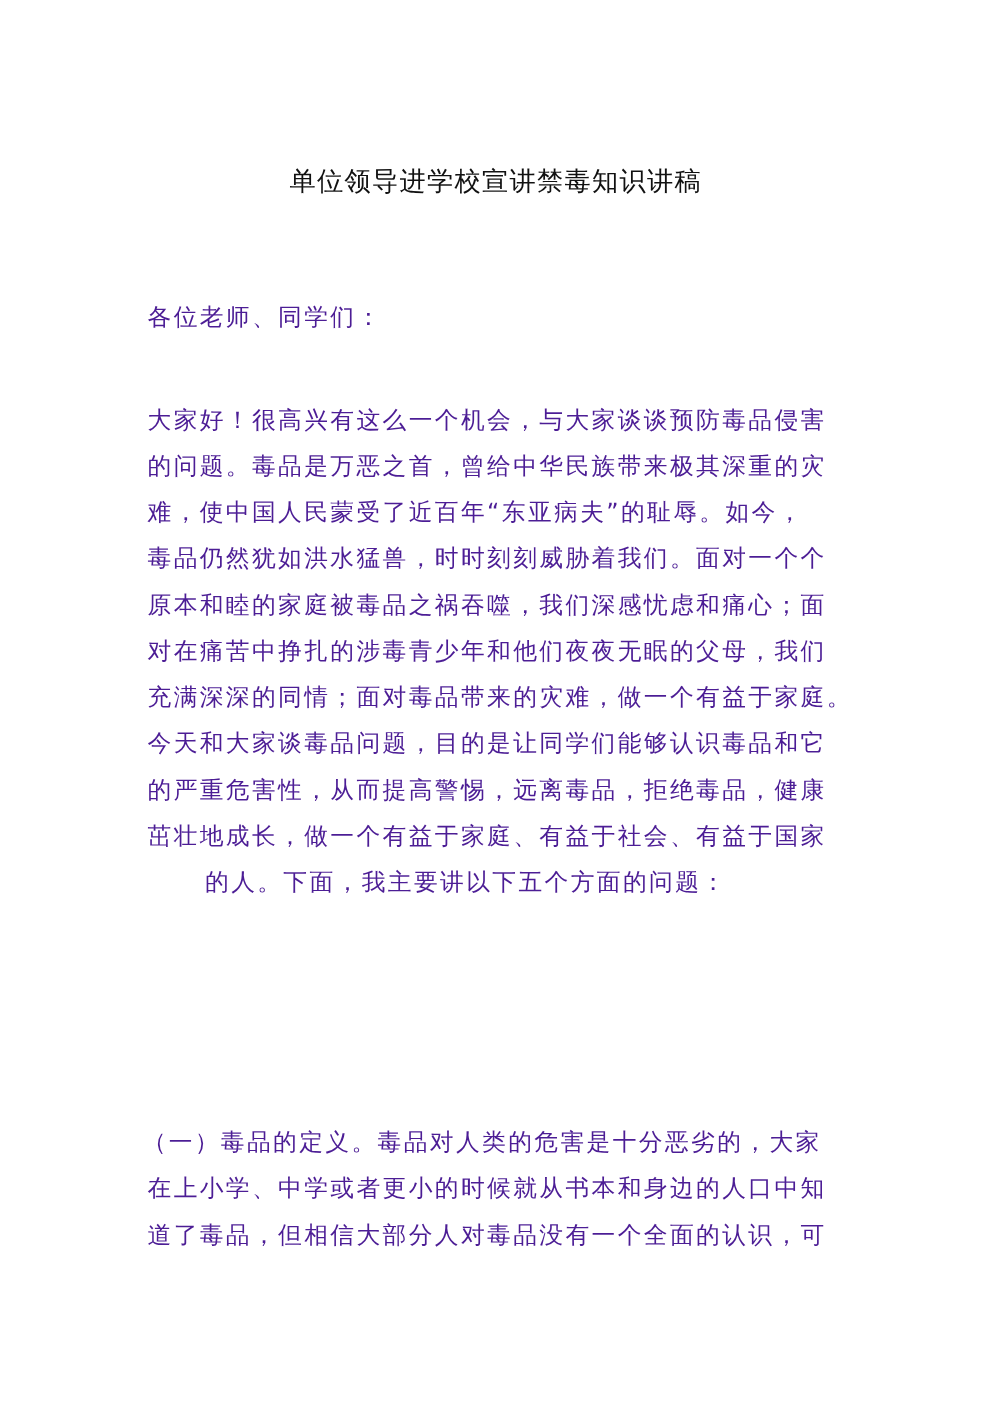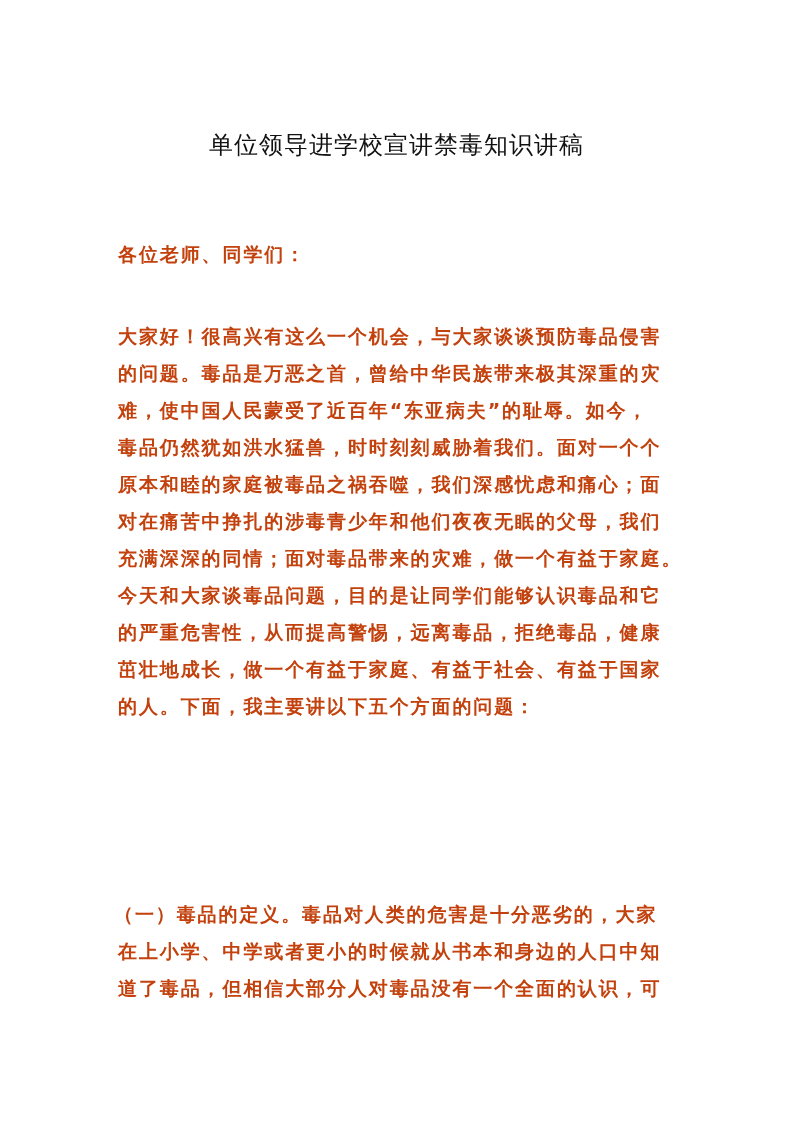--- a/index.html
+++ b/index.html
@@ -1,22 +1,22 @@
 <!DOCTYPE html>
 <html><head>
 <meta charset="utf-8">
 <style>
   html, body { margin: 0; padding: 0; background: #ffffff; }
   body { width: 793px; height: 1122px; position: relative; overflow: hidden;
          font-family: "DejaVu Sans", sans-serif; color: #1a1a1a; }
   .page { position: absolute; left: 0; top: 0; width: 793px; height: 1122px; background: #fff; }
   .title { position: absolute; left: 0; width: 793px; top: 130px; text-align: center;
-           font-size: 24px; line-height: 30px; letter-spacing: 1px; color: #111; }
+           font-size: 21px; line-height: 30px; letter-spacing: 1px; color: #111; }
   .line { position: absolute; left: 118px; font-size: 19px; line-height: 28px;
-          white-space: nowrap; letter-spacing: 1.9px; color: #c2410c; font-weight: bold; }
+          white-space: nowrap; letter-spacing: 1.9px; color: #4c1d95; }
   .sec { left: 118px; }
   .sub { left: 114px; }
 </style>
 </head>
 <body>
 
 <div class="page">
   <div class="title">单位领导进学校宣讲禁毒知识讲稿</div>
 
   <div class="line" style="top:240px;">各位老师、同学们：</div>
@@ -25,21 +25,21 @@
     <div class="line" style="top:322px;">大家好！很高兴有这么一个机会，与大家谈谈预防毒品侵害</div>
     <div class="line" style="top:359px;">的问题。毒品是万恶之首，曾给中华民族带来极其深重的灾</div>
     <div class="line" style="top:396px;">难，使中国人民蒙受了近百年“东亚病夫”的耻辱。如今，</div>
     <div class="line" style="top:433px;">毒品仍然犹如洪水猛兽，时时刻刻威胁着我们。面对一个个</div>
     <div class="line" style="top:470px;text-align:right;">原本和睦的家庭被毒品之祸吞噬，我们深感忧虑和痛心；面</div>
     <div class="line" style="top:507px;">对在痛苦中挣扎的涉毒青少年和他们夜夜无眠的父母，我们</div>
     <div class="line" style="top:544px;">充满深深的同情；面对毒品带来的灾难，做一个有益于家庭。</div>
     <div class="line" style="top:581px;">今天和大家谈毒品问题，目的是让同学们能够认识毒品和它</div>
     <div class="line" style="top:618px;">的严重危害性，从而提高警惕，远离毒品，拒绝毒品，健康</div>
     <div class="line" style="top:655px;">茁壮地成长，做一个有益于家庭、有益于社会、有益于国家</div>
-    <div class="line" style="top:692px;">的人。下面，我主要讲以下五个方面的问题：</div>
+    <div class="line" style="top:692px;margin-left:46px;">的人。下面，我主要讲以下五个方面的问题：</div>
   </div>
 
 
   <div>
     <div class="line sub" style="top:900px;">（一）毒品的定义。毒品对人类的危害是十分恶劣的，大家</div>
     <div class="line" style="top:937px;">在上小学、中学或者更小的时候就从书本和身边的人口中知</div>
     <div class="line" style="top:974px;">道了毒品，但相信大部分人对毒品没有一个全面的认识，可</div>
   </div>
 </div>
 

